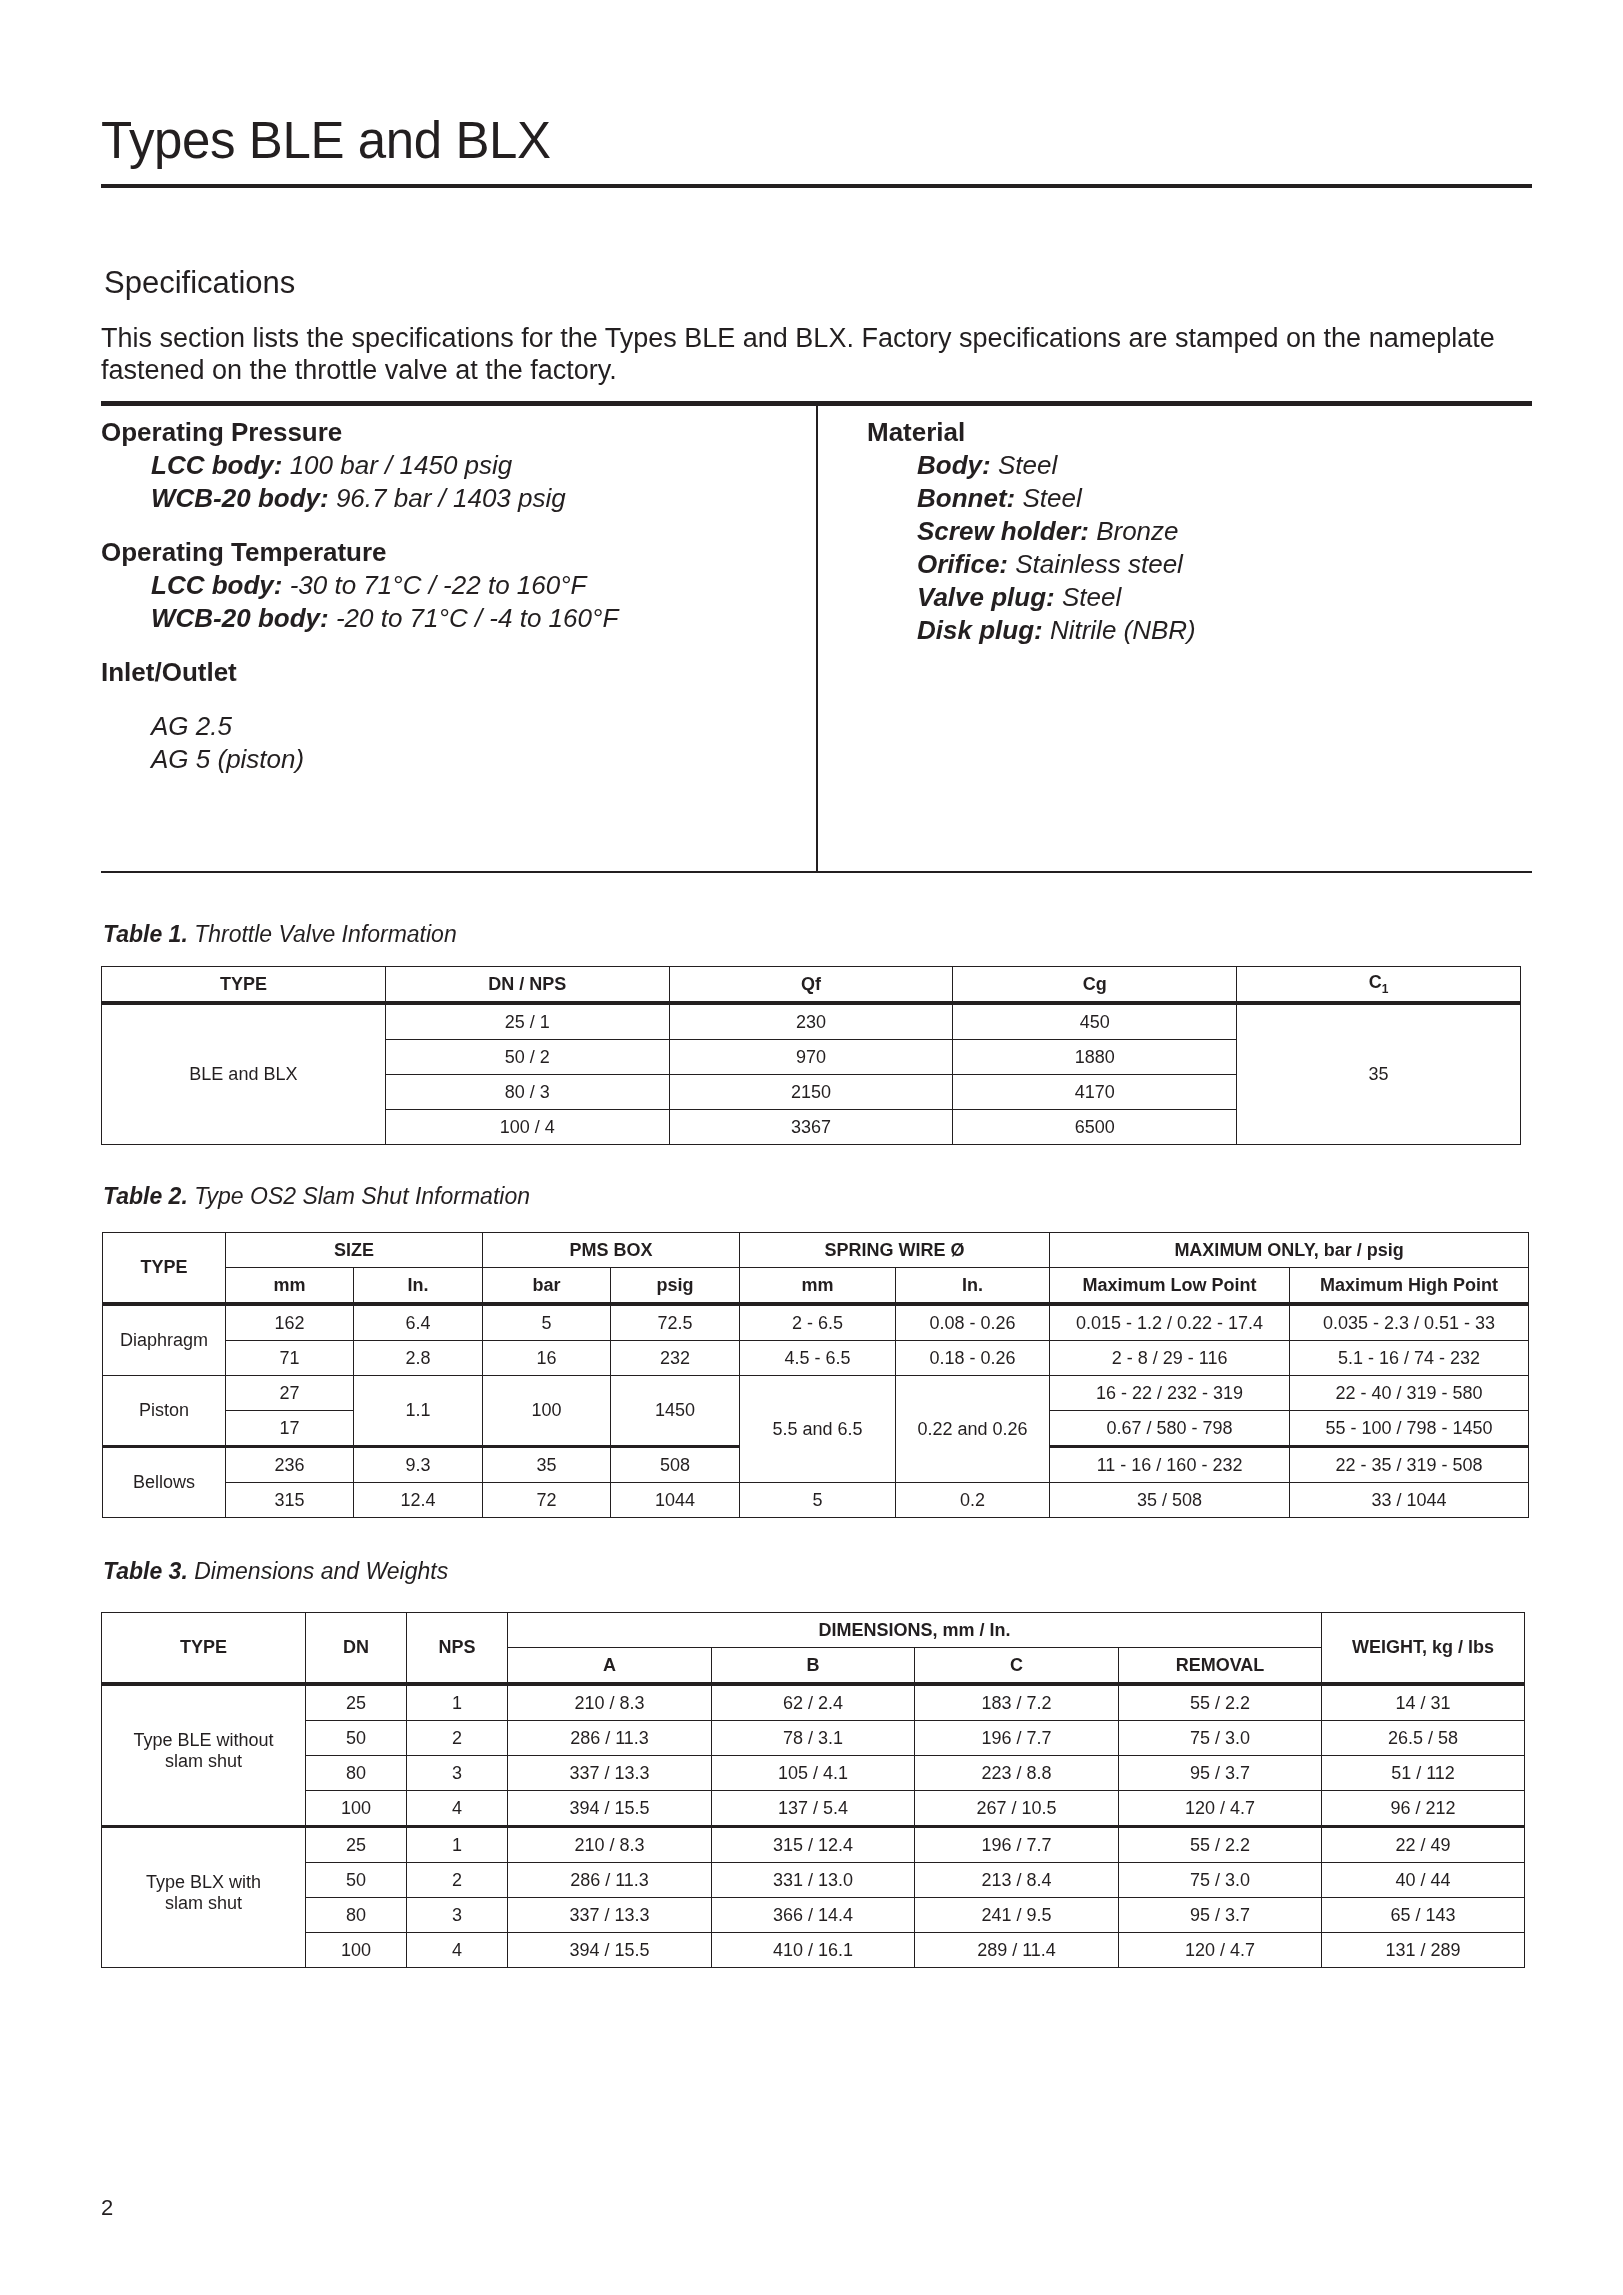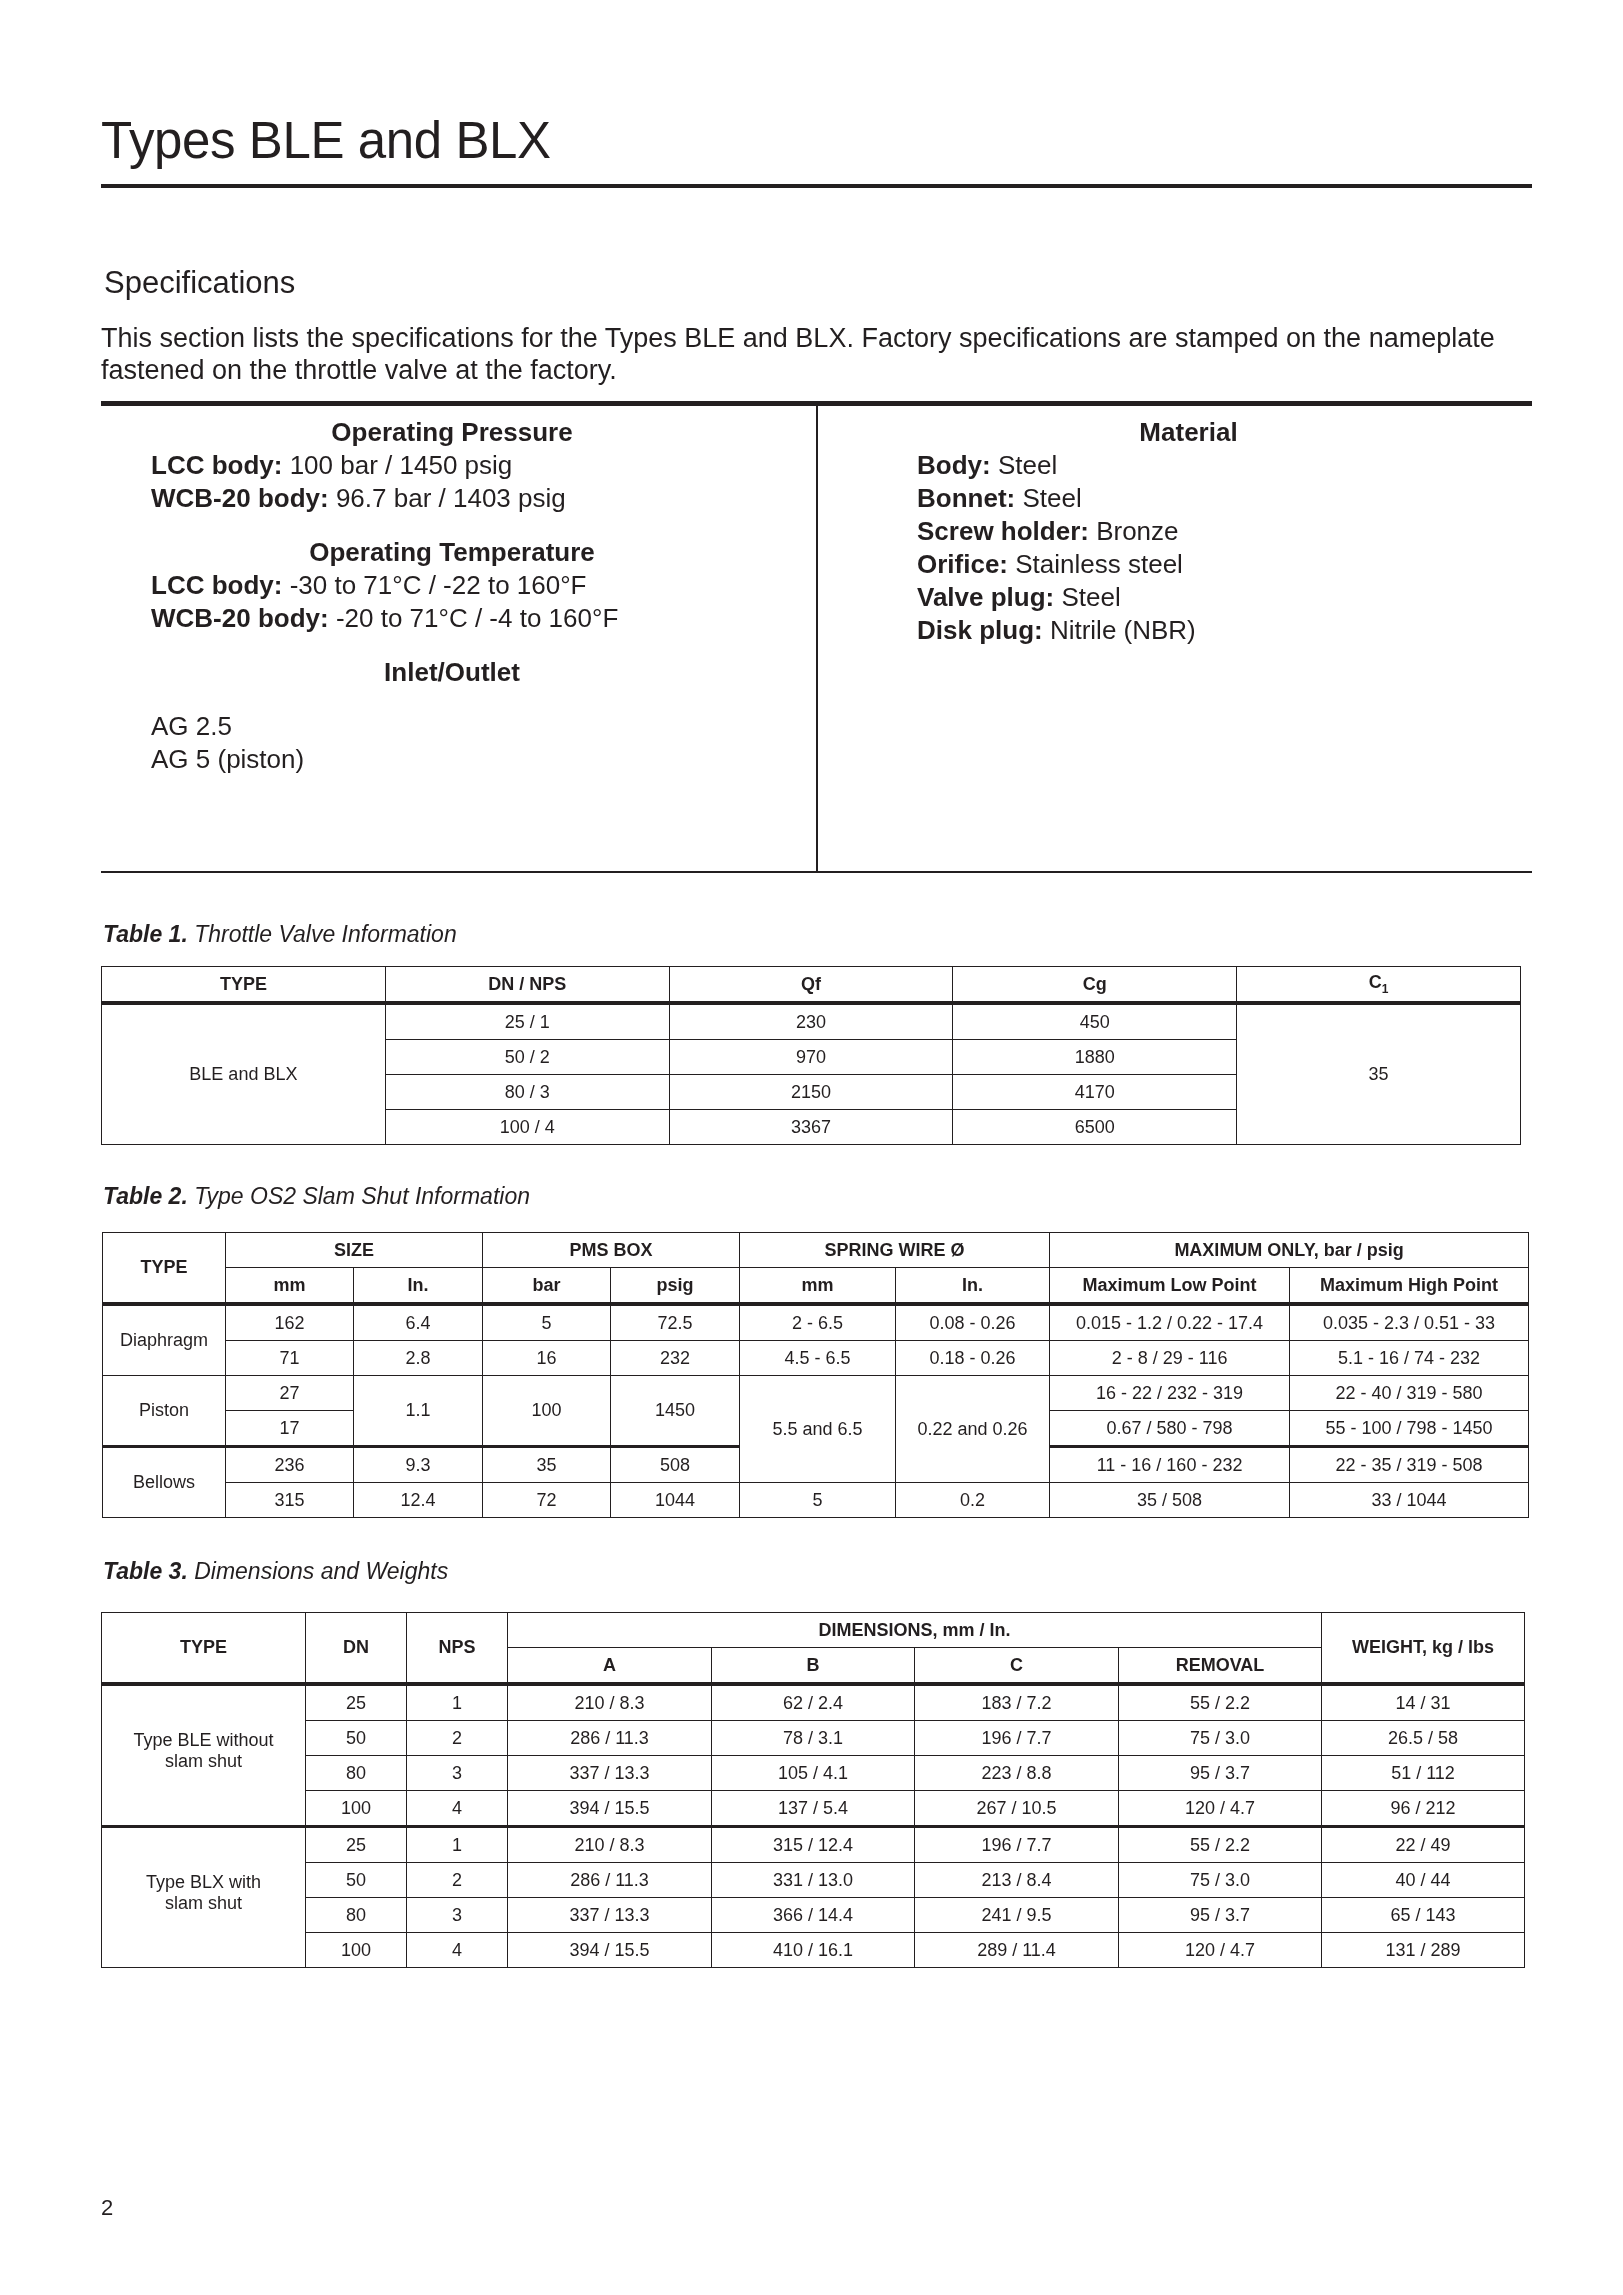--- a/index.html
+++ b/index.html
@@ -12,22 +12,22 @@
   #title-rule { left: 101px; top: 184px; width: 1431px; height: 4.2px; background: #231f20; }
   #spec-heading { left: 101px; top: 264px; font-size: 31px; font-weight: 400; line-height: 1; margin: 3px; }
   #spec-intro { left: 101px; top: 322px; width: 1437px; font-size: 27px; line-height: 32px; margin: 0; }
 
   #spec-box { left: 101px; top: 401px; width: 1431px; height: 472px; border-top: 5px solid #231f20; border-bottom: 2.5px solid #231f20; box-sizing: border-box; }
   #spec-divider { left: 816px; top: 406px; width: 1.7px; height: 467px; background: #231f20; }
   .spec-col { position: absolute; top: 416px; font-size: 26px; line-height: 33px; }
   #spec-left { left: 101px; width: 702px; }
   #spec-right { left: 867px; width: 643px; }
   .spec-group { margin-bottom: 21px; }
-  .spec-group-title { font-weight: 700; text-align: center; }
-  .spec-item { padding-left: 50px; }
+  .spec-group-title { font-weight: 700; }
+  .spec-item { padding-left: 50px; font-style: italic; }
   .spec-item .lbl { font-weight: 700; }
 
   .caption { position: absolute; left: 103px; font-size: 23px; font-style: italic; line-height: 1; }
   .caption .cap-num { font-weight: 700; }
   #t1-caption { top: 923px; }
   #t2-caption { top: 1185px; }
   #t3-caption { top: 1560px; }
 
   table.dt { position: absolute; border-collapse: collapse; table-layout: fixed; font-size: 18px; text-align: center; color: #231f20; }
   table.dt td, table.dt th { border: 1.7px solid #231f20; padding: 0; height: 34px; vertical-align: middle; }

